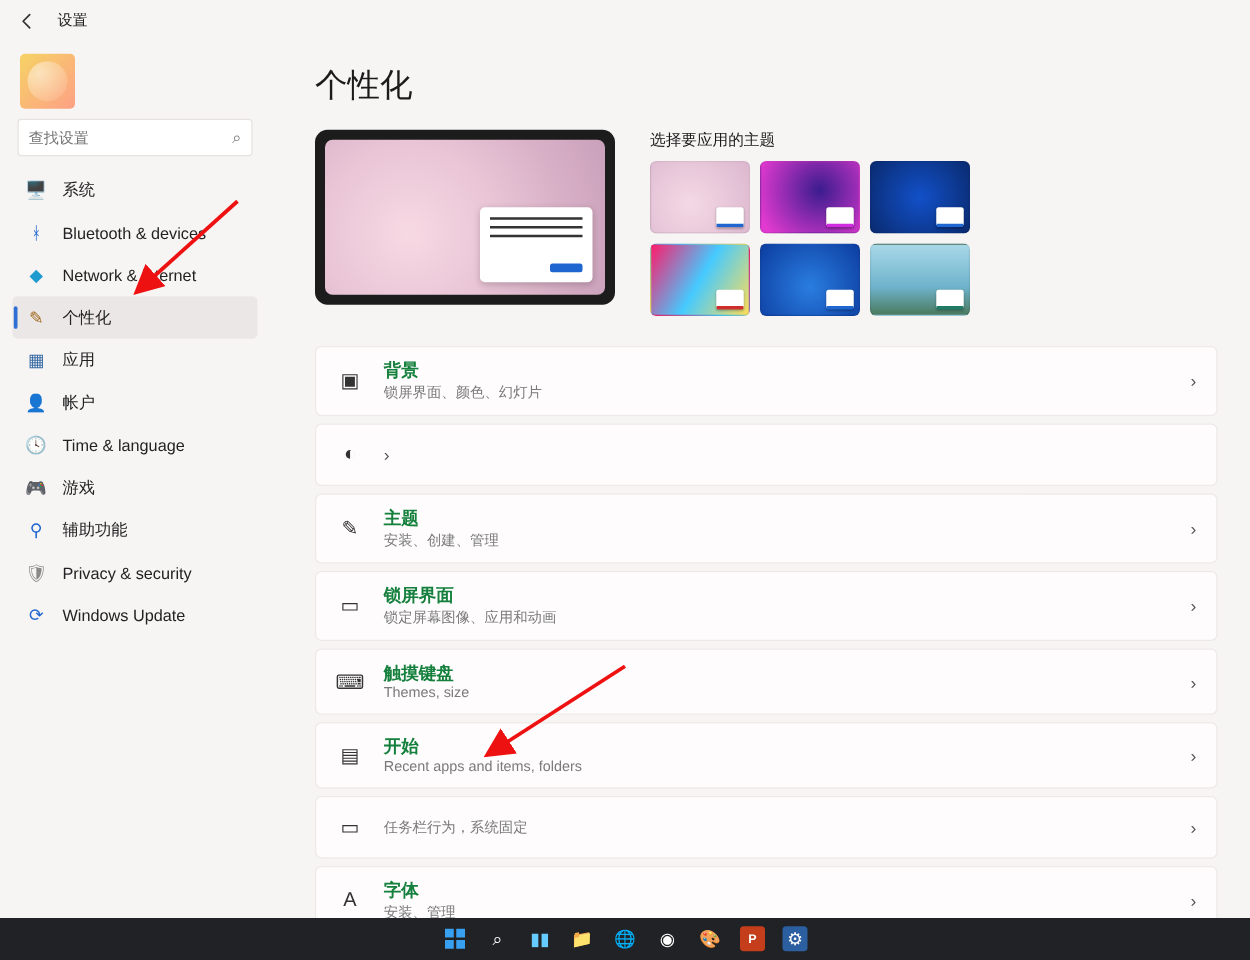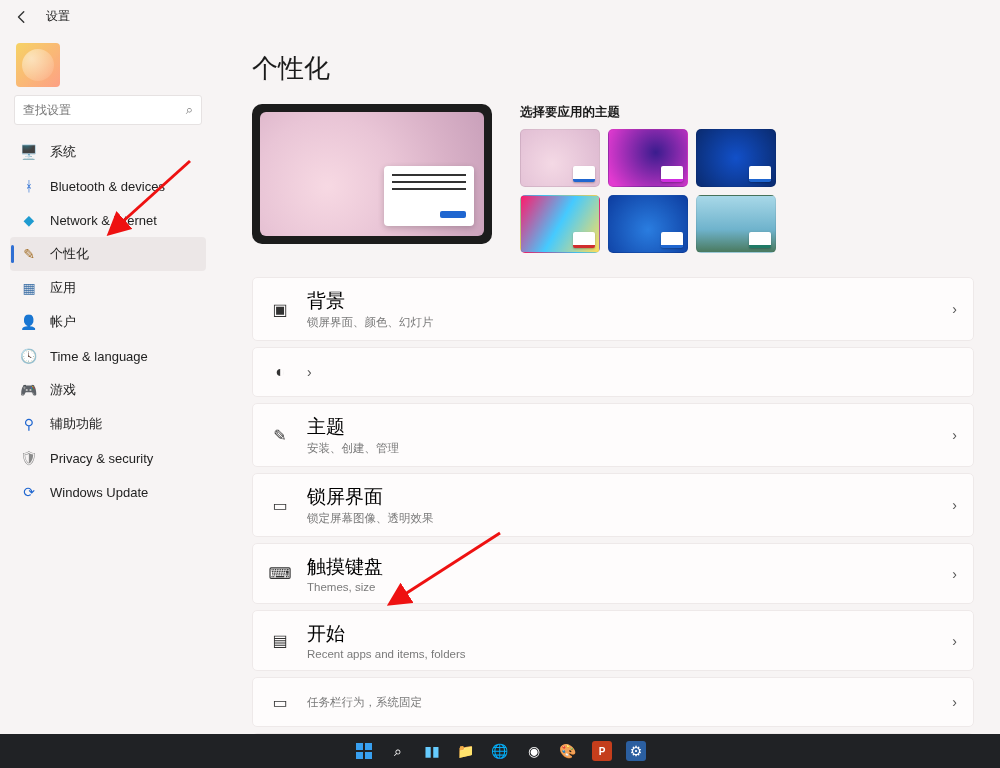--- a/index.html
+++ b/index.html
@@ -62,21 +62,21 @@
   }
   .preview-window {
     position:absolute; right:10px; bottom:10px; width:90px; height:60px;
     background:#fff; border-radius:4px; box-shadow:0 2px 6px #0003;
     padding:8px;
   }
   .preview-window .line{height:2px;background:#333;margin-bottom:5px;}
   .preview-window .btn{position:absolute;right:8px;bottom:8px;width:26px;height:7px;background:#1f66d0;border-radius:2px;}
 
   .themes { flex:1; }
-  .themes-label { font-size:12.5px; font-weight:700; margin-bottom:8px; }
+  .themes-label { font-size:12.5px; font-weight:400; margin-bottom:8px; }
   .theme-grid { display:flex; flex-wrap:wrap; gap:8px; max-width: 280px; }
   .theme-thumb {
     width:80px; height:58px; border-radius:5px; position:relative; cursor:pointer;
     background:#ccc; overflow:hidden; border:1px solid #0001;
   }
   .theme-thumb .mini{
     position:absolute; right:4px; bottom:4px; width:22px; height:16px;
     background:#fff;border-radius:2px;box-shadow:0 1px 2px #0004;
     border-bottom:3px solid var(--ac,#1f66d0);
   }
@@ -88,21 +88,21 @@
   .t6{background:linear-gradient(180deg,#a8d8e8,#6fb3cc 60%,#4a7a5f 100%);}
 
   .list { margin-top: 24px; display:flex; flex-direction:column; gap:6px; }
   .row {
     background:#fefcfc; border:1px solid #eee9e9; border-radius:5px;
     display:flex; align-items:center; padding:10px 16px; gap:16px;
     cursor:pointer; min-height:50px;
   }
   .row .rico{width:22px;height:22px;display:flex;align-items:center;justify-content:center;color:#333;font-size:16px;}
   .row .txt{flex:1; display:flex; flex-direction:column;}
-  .row .ttl{font-size:19px; color:#000000;}
+  .row .ttl{font-size:14px; color:#15803d;font-weight:bold;}
   .row .sub{font-size:11.5px; color:#7a7a7a; margin-top:1px;}
   .row .chev{color:#555;font-size:14px;}
 
   
   .arrow{position:absolute;pointer-events:none;}
   .arrow svg{overflow:visible;}
 
   
   .taskbar{
     position:absolute;left:0;right:0;bottom:0;height:34px;
@@ -236,21 +236,21 @@
           <div class="txt">
             <div class="ttl">主题</div>
             <div class="sub">安装、创建、管理</div>
           </div>
           <div class="chev">›</div>
         </div>
         <div class="row">
           <div class="rico">▭</div>
           <div class="txt">
             <div class="ttl">锁屏界面</div>
-            <div class="sub">锁定屏幕图像、透明效果</div>
+            <div class="sub">锁定屏幕图像、应用和动画</div>
           </div>
           <div class="chev">›</div>
         </div>
         <div class="row">
           <div class="rico">⌨</div>
           <div class="txt">
             <div class="ttl">触摸键盘</div>
             <div class="sub">Themes, size</div>
           </div>
           <div class="chev">›</div>

